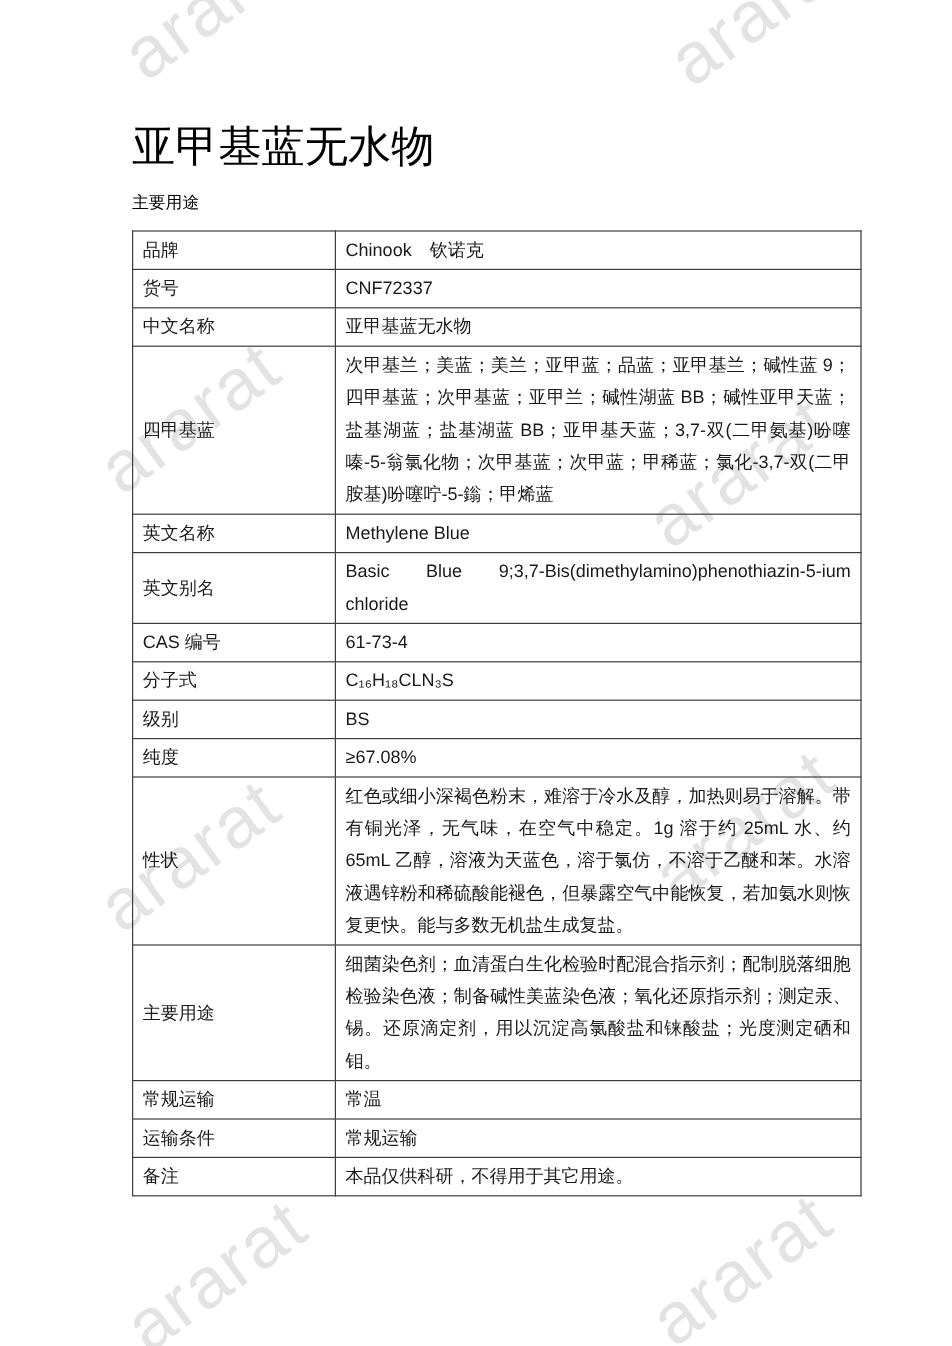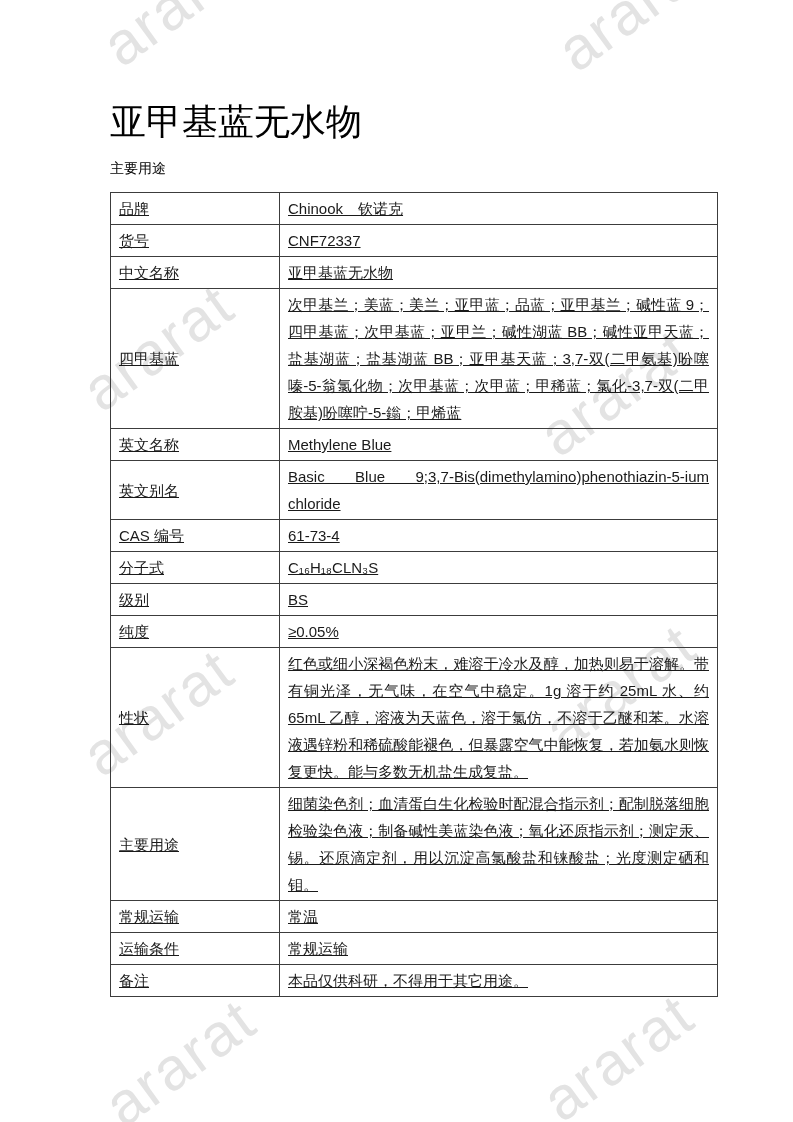--- a/index.html
+++ b/index.html
@@ -54,21 +54,20 @@
   .section-heading {
     font-size: 14px;
     line-height: 18px;
     margin: 0 0 15px 0;
     color: #000000;
   }
   table.props {
     border-collapse: collapse;
     width: 573px;
     table-layout: fixed;
-    text-decoration: underline;
   }
   table.props td {
     border: 1px solid #3c3c3c;
     font-size: 15px;
     line-height: 27px;
     padding: 2px 8px;
     vertical-align: middle;
     background: transparent;
     word-break: break-word;
   }
@@ -128,21 +127,21 @@
         <tr>
           <td class="label-col">分子式</td>
           <td class="value-col">C₁₆H₁₈CLN₃S</td>
         </tr>
         <tr>
           <td class="label-col">级别</td>
           <td class="value-col">BS</td>
         </tr>
         <tr>
           <td class="label-col">纯度</td>
-          <td class="value-col">≥0.05%</td>
+          <td class="value-col">≥67.08%</td>
         </tr>
         <tr>
           <td class="label-col">性状</td>
           <td class="value-col">红色或细小深褐色粉末，难溶于冷水及醇，加热则易于溶解。带有铜光泽，无气味，在空气中稳定。1g 溶于约 25mL 水、约 65mL 乙醇，溶液为天蓝色，溶于氯仿，不溶于乙醚和苯。水溶液遇锌粉和稀硫酸能褪色，但暴露空气中能恢复，若加氨水则恢复更快。能与多数无机盐生成复盐。</td>
         </tr>
         <tr>
           <td class="label-col">主要用途</td>
           <td class="value-col">细菌染色剂；血清蛋白生化检验时配混合指示剂；配制脱落细胞检验染色液；制备碱性美蓝染色液；氧化还原指示剂；测定汞、锡。还原滴定剂，用以沉淀高氯酸盐和铼酸盐；光度测定硒和钼。</td>
         </tr>
         <tr>

